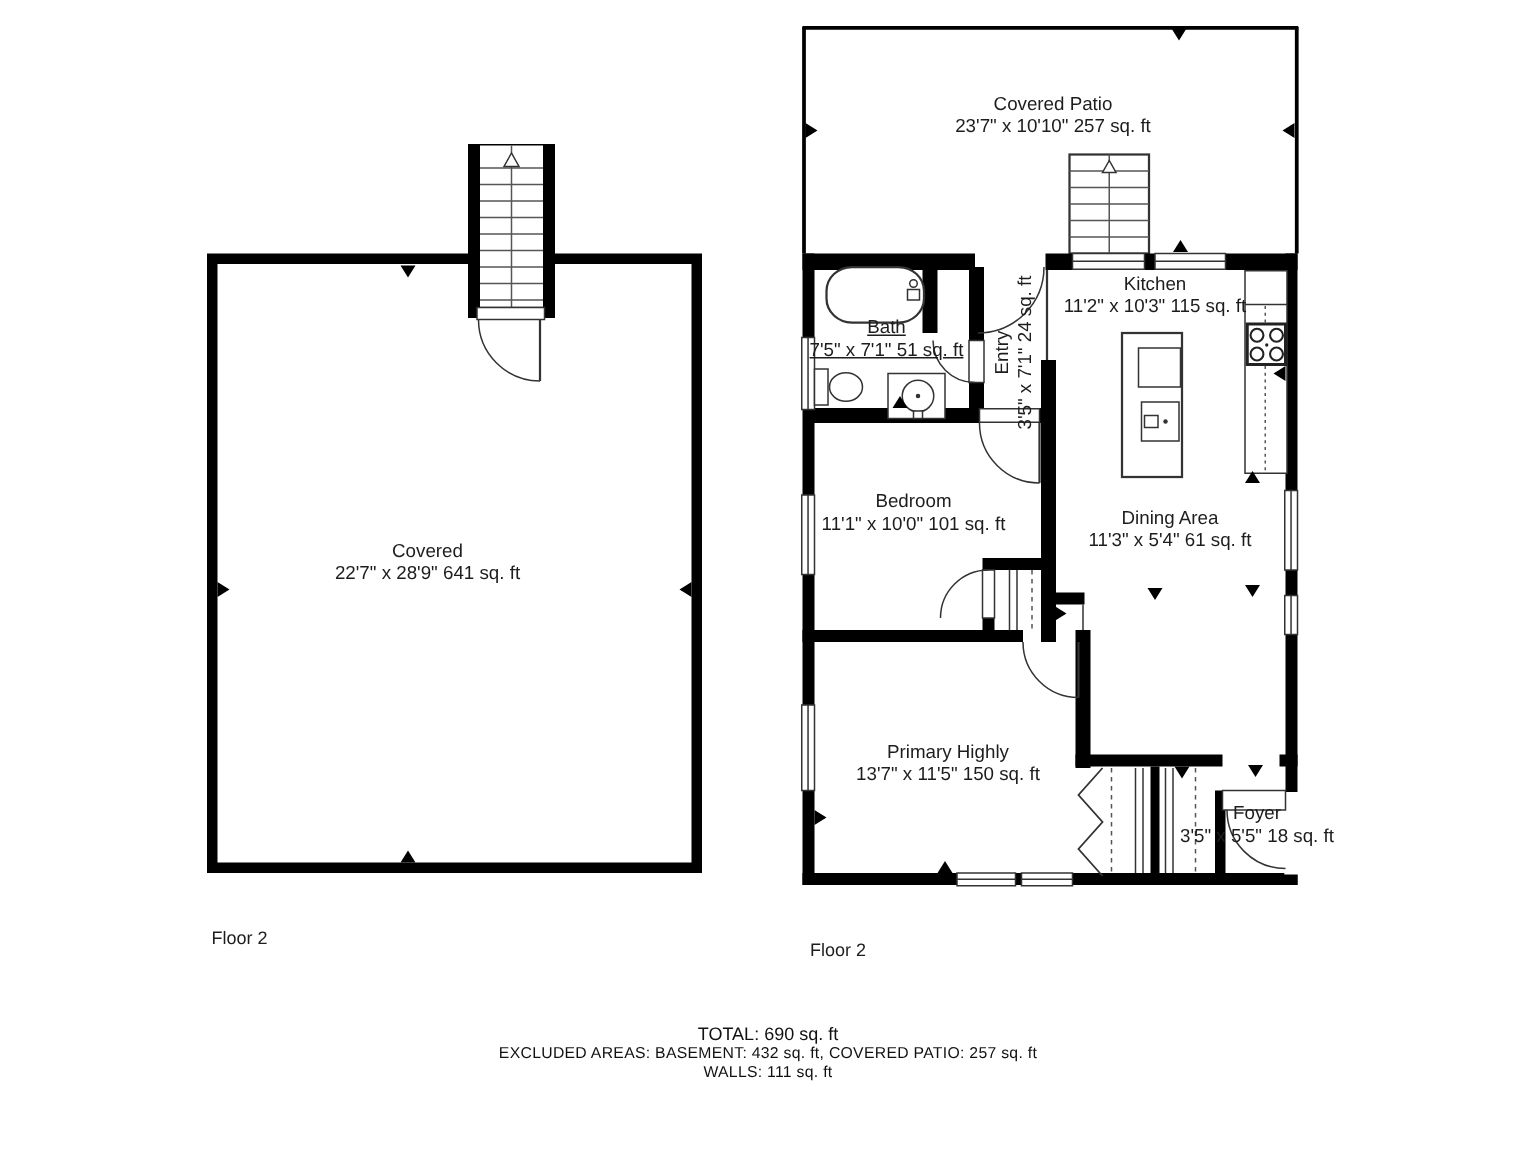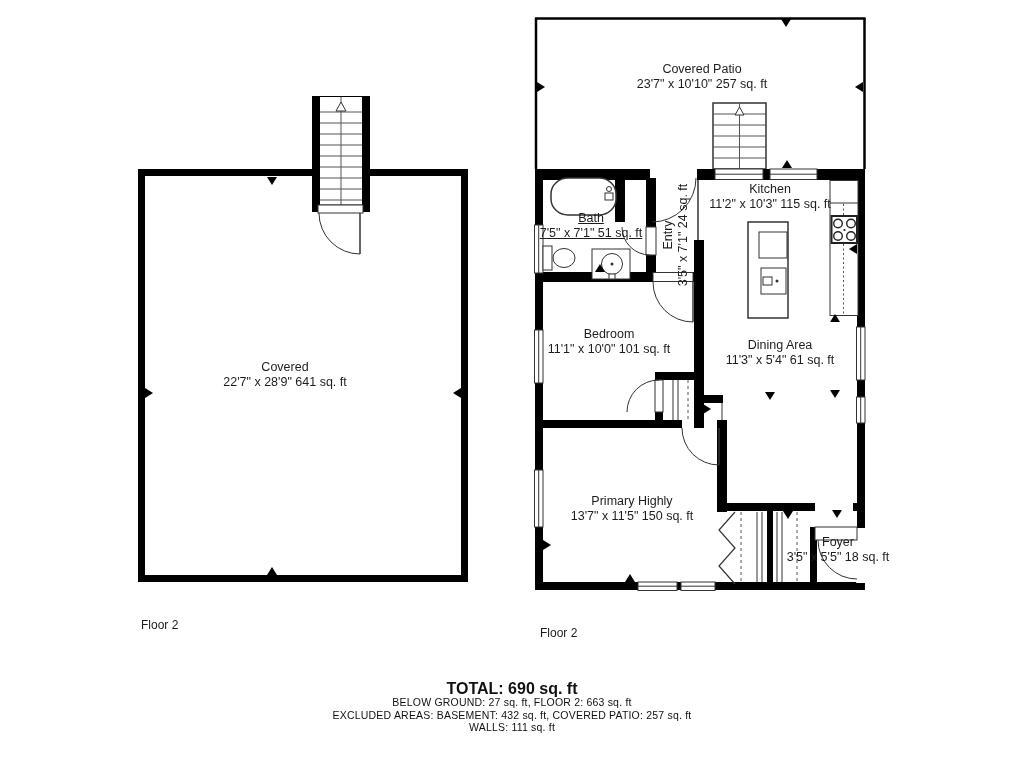--- a/index.html
+++ b/index.html
@@ -6,21 +6,21 @@
   body{width:1024px;height:768px;background:#ffffff;position:relative;overflow:hidden;
        font-family:"Liberation Sans",sans-serif;}
   #stage{position:absolute;left:0;top:0;width:1024px;height:768px;}
   svg{position:absolute;left:0;top:0;}
   .lbl{position:absolute;transform:translate(-50%,-50%);text-align:center;
        font-size:12.5px;line-height:15px;color:#1d1d1d;white-space:nowrap;}
   .lbl span{display:block;}
   .lbl.rot{transform:translate(-50%,-50%) rotate(-90deg);}
   .floor-tag{position:absolute;font-size:12px;color:#1d1d1d;white-space:nowrap;}
   .summary{position:absolute;top:682px;left:0;width:1024px;text-align:center;color:#111;}
-  .summary .total{font-size:16px;font-weight:bold;line-height:14px;}
+  .summary .total{font-size:12px;font-weight:normal;line-height:14px;}
   .summary .sline{font-size:10.5px;line-height:12.6px;letter-spacing:0.2px;}
   .summary .disclaimer{font-size:8px;line-height:9px;margin-top:9px;color:#333;}
 </style>
 </head>
 <body>
 
 <div id="stage">
 
 <svg width="1024" height="768" viewBox="0 0 1024 768">
 
@@ -295,18 +295,17 @@
   <div class="lbl" style="left:838px;top:550px;">
     <span>Foyer</span>
     <span>3'5" x 5'5" 18 sq. ft</span>
   </div>
 
   <div class="floor-tag" style="left:141px;top:618px;">Floor 2</div>
   <div class="floor-tag" style="left:540px;top:626px;">Floor 2</div>
 
   <div class="summary">
     <div class="total">TOTAL: 690 sq. ft</div>
-    <div class="sline">BELOW GROUND: 27 sq. ft, FLOOR 2: 663 sq. ft</div>
     <div class="sline">EXCLUDED AREAS: BASEMENT: 432 sq. ft, COVERED PATIO: 257 sq. ft</div>
     <div class="sline">WALLS: 111 sq. ft</div>
   </div>
 
 </div>
 
 </body></html>

